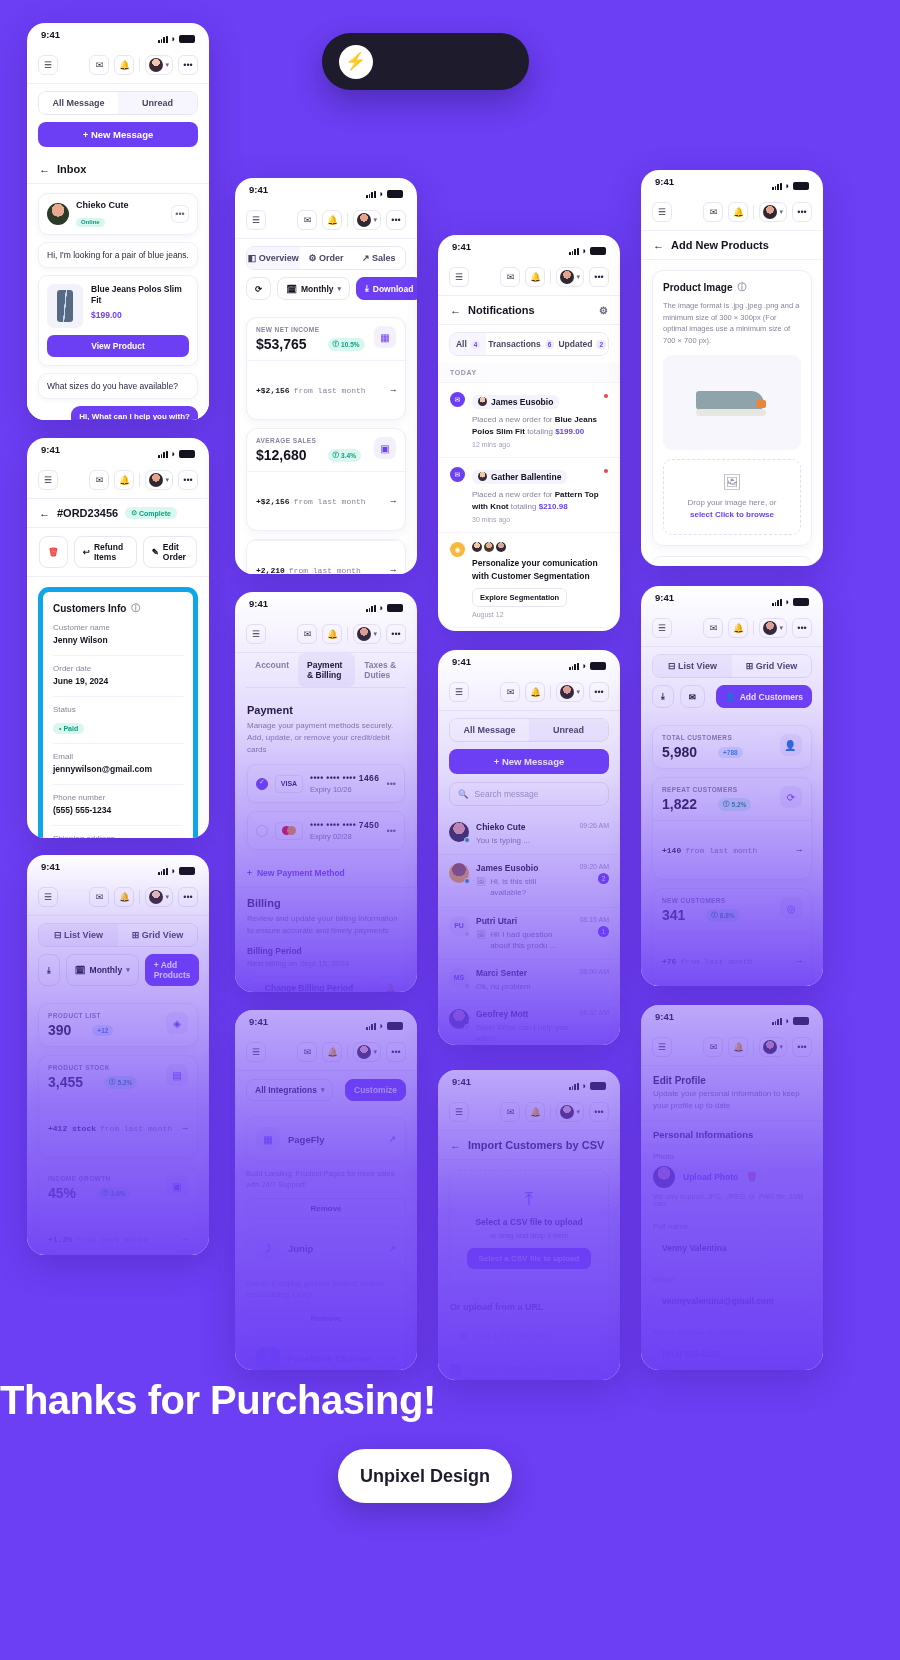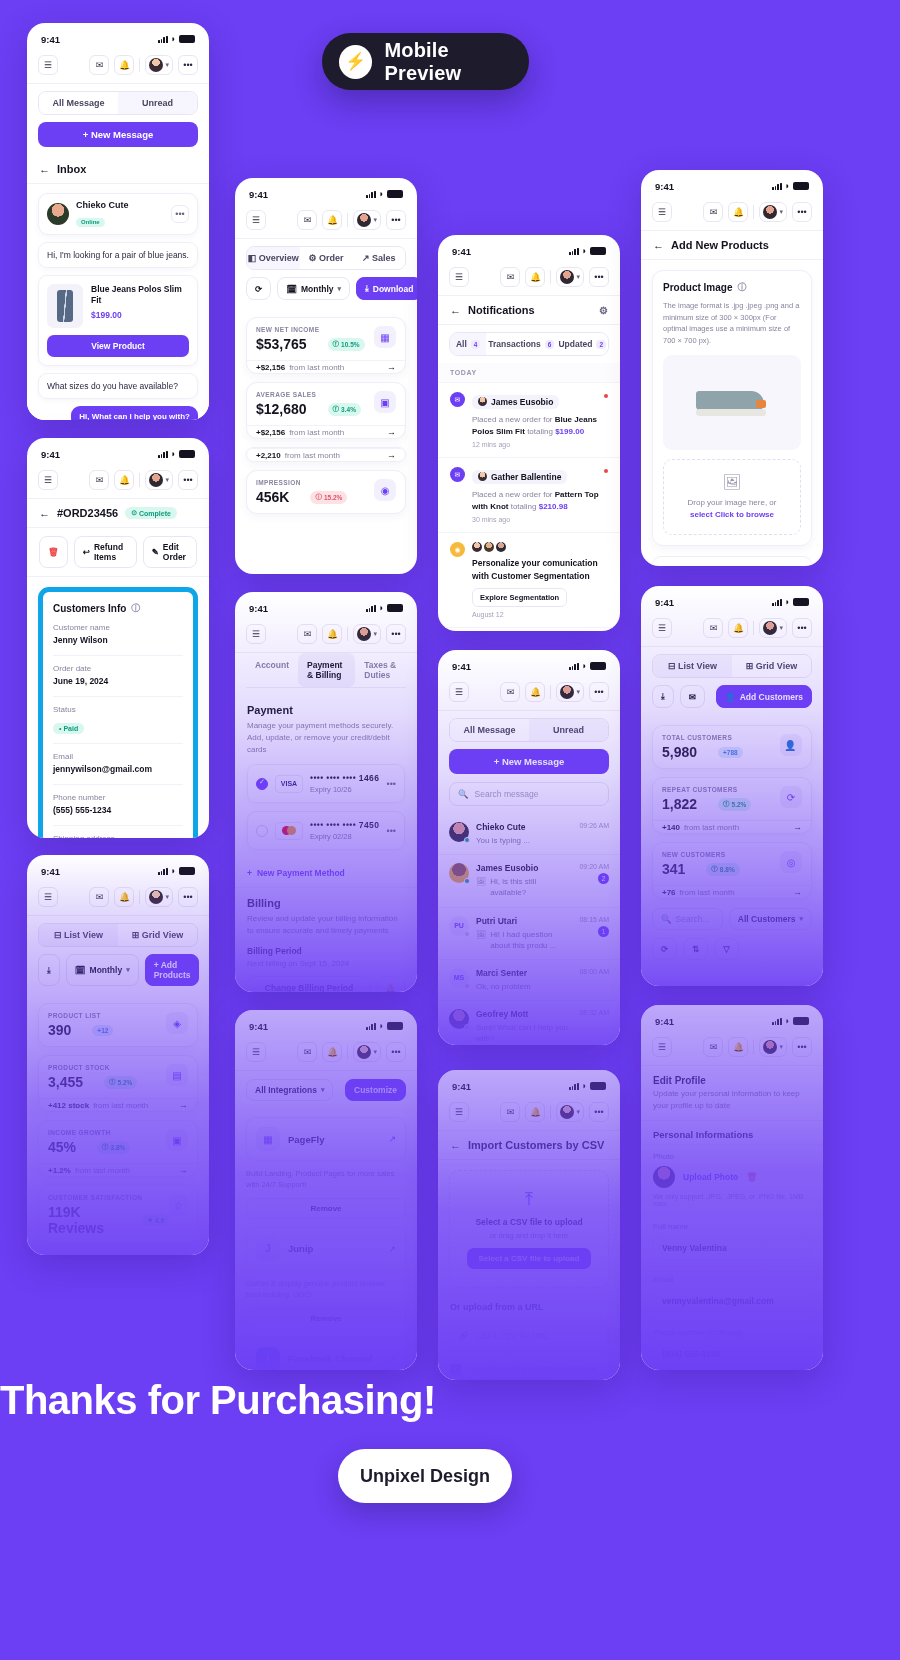--- a/index.html
+++ b/index.html
@@ -14,21 +14,21 @@
   
   .phone {
     position: absolute;
     background: #ffffff;
     border-radius: 18px;
     overflow: hidden;
     box-shadow: 0 10px 34px rgba(40,10,100,.22);
   }
   .statusbar {
     height: 26px;
-    display: flex; align-items: center; justify-content: space-between;
+    display: flex; justify-content: space-between;
     padding: 6px 14px 0 14px;
     font-size: 9.5px; font-weight: bold; color: #14121f;
   }
   .sb-right { display: flex; align-items: center; gap: 3px; }
   .bars { display: flex; align-items: flex-end; gap: 1px; height: 8px; }
   .bars i { width: 1.6px; background: #14121f; display: block; border-radius: .5px; }
   .bars i:nth-child(1){height:3px}.bars i:nth-child(2){height:4.5px}
   .bars i:nth-child(3){height:6px}.bars i:nth-child(4){height:7.5px}
   .wifi { font-size: 9px; color:#14121f; line-height:1; }
   .batt { width: 16px; height: 8px; border-radius: 2px; background:#14121f; }
@@ -138,22 +138,22 @@
   .stat-lab { font-size:6.5px;font-weight:bold;color:#8a839e;letter-spacing:.4px; }
   .stat-num { font-size:14px;font-weight:bold;color:#14121f;margin-top:3px;
     display:flex;align-items:center;gap:21px;}
   .chg { font-size:6.5px;font-weight:bold;border-radius:8px;padding:2px 5px;
     display:inline-flex;align-items:center;gap:2px;}
   .chg.up { background:#d8f7ee;color:#0f9c7c; }
   .chg.down { background:#fde2e4;color:#e2506a; }
   .chg.neutral { background:#ddeefb;color:#3b84d8; }
   .stat-ic { width:22px;height:22px;border-radius:7px;background:#f3f0fd;
     display:flex;align-items:center;justify-content:center;font-size:10px;color:#6c3ef4;}
-  .stat-foot { border-top:1px solid #f2f0f9;padding:1px 9px;display:flex;align-items:center;
-    font-size:8px;color:#8a839e;}
+  .stat-foot { border-top:1px solid #f2f0f9;padding:24px 9px;display:flex;align-items:center;
+    font-size:8px;color:#8a839e;font-family:Liberation Mono, monospace;}
   .stat-foot b { color:#14121f;margin-right:4px; }
   .stat-foot .arw { margin-left:auto;color:#14121f;font-size:9px; }
 
   .ctrl-row { display:flex;gap:6px;padding:0 11px 8px; }
   .ctrl { border:1px solid #e9e6f3;border-radius:8px;padding:5px 8px;font-size:8.5px;
     font-weight:bold;color:#14121f;display:flex;align-items:center;gap:4px;}
   .ctrl.pv { background:#6c3ef4;color:#fff;border-color:#6c3ef4;margin-left:auto; }
 
   
   .ntabs { display:flex;gap:0;margin:7px 11px;border:1px solid #e9e6f3;border-radius:9px;overflow:hidden; }
@@ -280,21 +280,20 @@
 
   .prof-lab { padding:9px 12px 2px;font-size:10px;font-weight:bold;color:#14121f; }
   .prof-sub { padding:0 12px 8px;font-size:8px;color:#8a839e;line-height:1.5; }
   .prof-field { padding:7px 12px;border-top:1px solid #f4f2fa; }
 </style>
 </head>
 <body>
 
 <div class="hdr-pill">
   <div class="logo">⚡</div>
-  <span>Mobile Preview</span>
 </div>
 
 <div class="phone" style="left:27px;top:23px;width:182px;height:397px;">
   <div class="statusbar">
     <span>9:41</span>
     <span class="sb-right">
       <span class="bars">
           <i></i>
           <i></i>
           <i></i>

